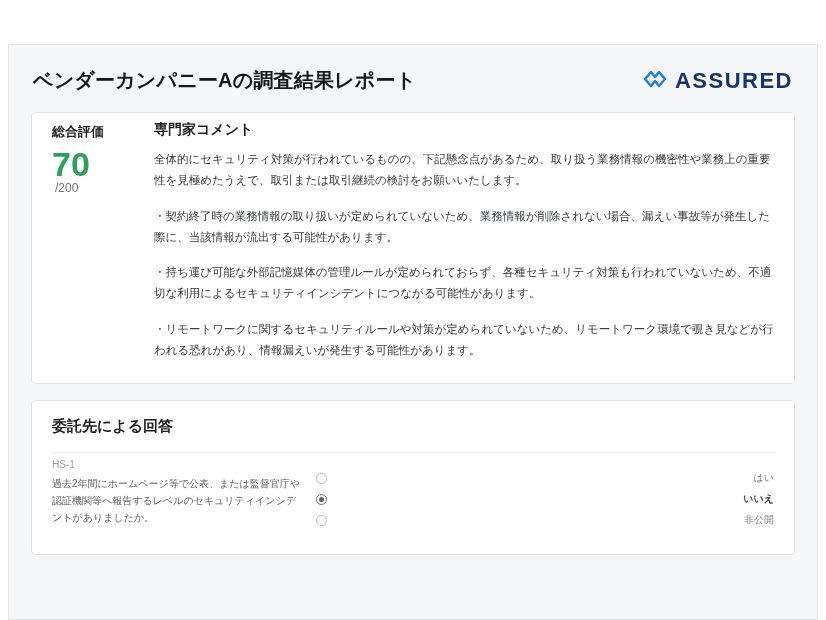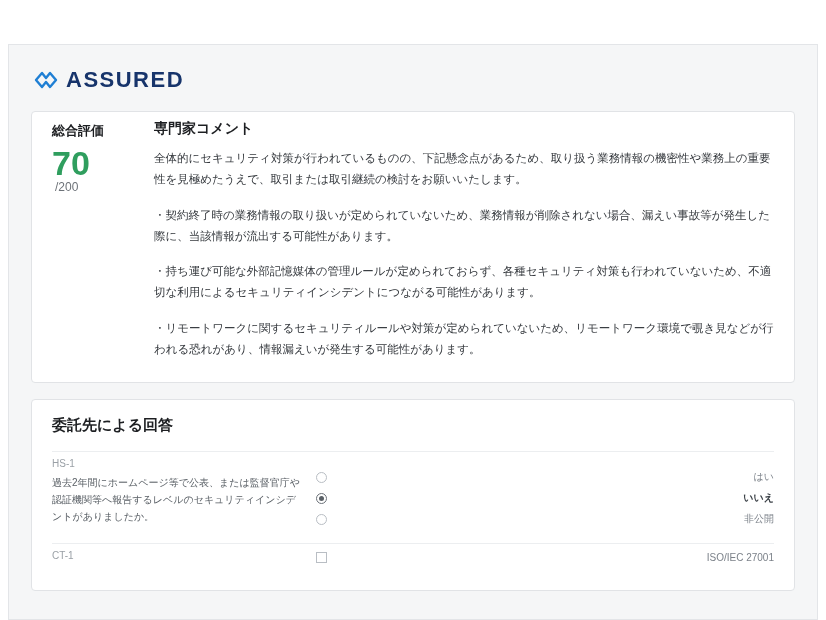--- a/index.html
+++ b/index.html
@@ -32,21 +32,21 @@
     padding: 22px 24px 18px 24px;
   }
   .report-title {
     font-size: 20px;
     font-weight: bold;
     color: #17181a;
     letter-spacing: 0.2px;
   }
   .brand {
     display: flex;
-    align-items: center;
+    align-items: flex-start;
     gap: 7px;
   }
   .brand-logo {
     width: 26px;
     height: 22px;
     flex: none;
   }
   .brand-name {
     font-size: 22px;
     font-weight: bold;
@@ -189,20 +189,21 @@
     color: #3c4248;
     font-weight: bold;
   }
 </style>
 </head>
 <body>
 
 <div class="page">
 
   <div class="report-header">
+    <div class="report-title">ベンダーカンパニーAの調査結果レポート</div>
     <div class="brand">
       <span class="brand-logo">
         <svg viewBox="0 0 26 22" width="26" height="22" aria-hidden="true">
           <path d="M3 11 L9 4 L13 9 L17 4 L23 11 L17 18 L13 13 L9 18 Z" fill="none" stroke="#1f7fd4" stroke-width="2.4" stroke-linejoin="round"></path>
         </svg>
       </span>
       <span class="brand-name">ASSURED</span>
     </div>
   </div>
 
@@ -240,27 +241,15 @@
           <span class="radio checked"></span>
           <span class="opt-label selected">いいえ</span>
         </div>
         <div class="opt">
           <span class="radio"></span>
           <span class="opt-label">非公開</span>
         </div>
       </div>
     </div>
 
-    <div class="q-row">
-      <div class="q-left">
-        <div class="q-code">CT-1</div>
-        <div class="q-text"></div>
-      </div>
-      <div class="q-right" style="padding-top:2px;">
-        <div class="opt">
-          <span class="checkbox"></span>
-          <span class="opt-label">ISO/IEC 27001</span>
-        </div>
-      </div>
-    </div>
 
   </div>
 </div>
 
 </body></html>

